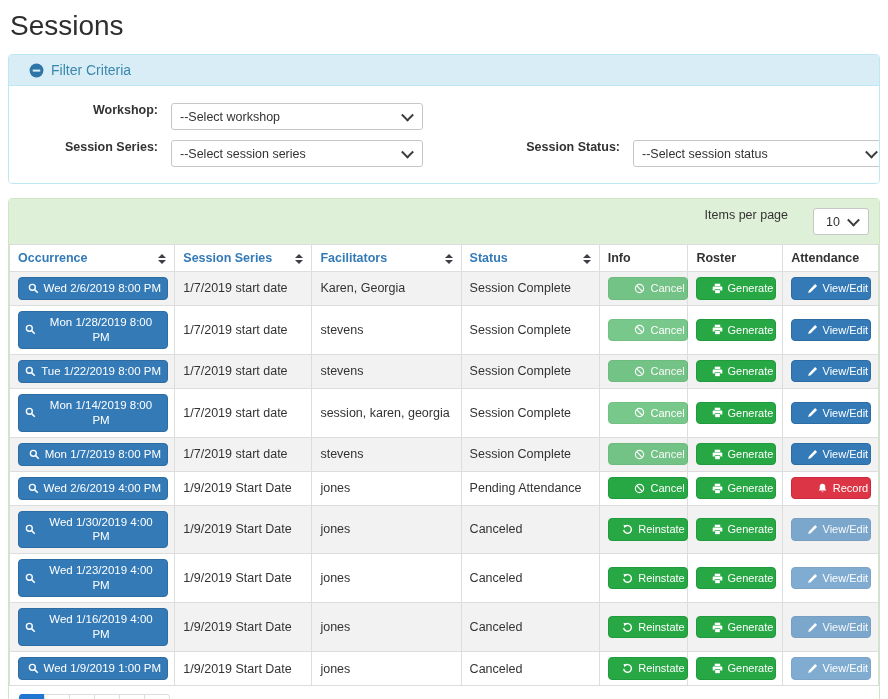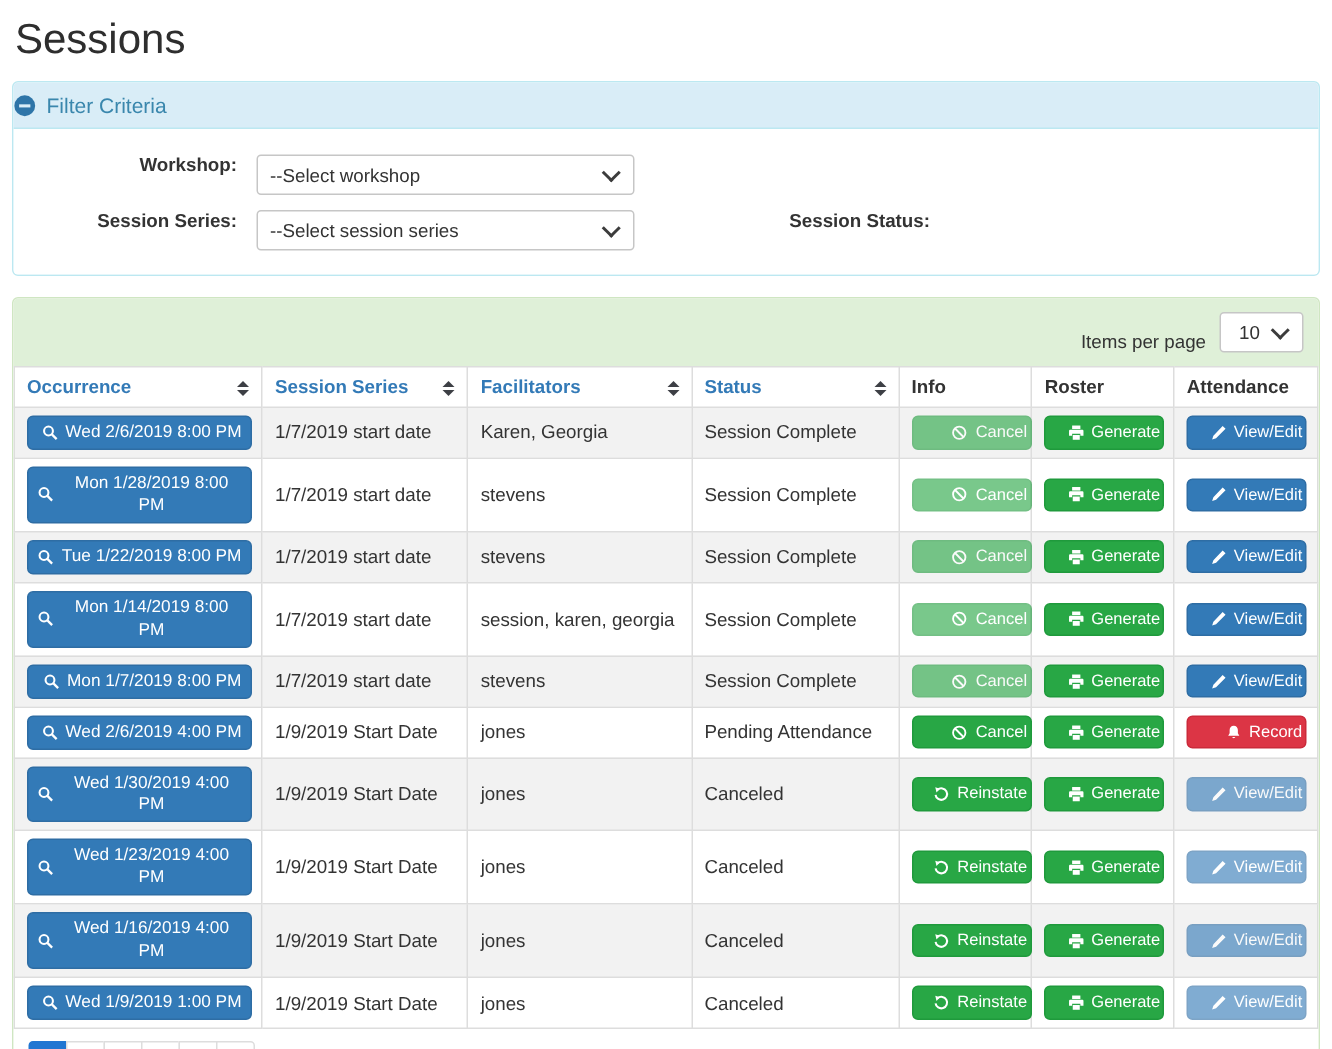--- a/index.html
+++ b/index.html
@@ -6,21 +6,21 @@
   html,body { background:#fff; width:888px; }
   body { font-family:"Liberation Sans", sans-serif; color:#333; }
   .page { padding:6px 8px 0; }
 
   h1[data-name="page-title"] { font-size:28px; font-weight:400; color:#2e2e2e; margin:4px 0 12px 2px; }
 
   
   .panel-filter { border:1px solid #bce8f1; border-radius:4px; overflow:hidden; }
   .panel-filter .heading {
     background:var(--info-bg); color:var(--info-text);
-    padding:7px 0; font-size:14px; display:flex; align-items:center; gap:7px;
+    padding:7px 20px; font-size:14px; display:flex; align-items:center; gap:7px;
     border-bottom:1px solid #bce8f1; cursor:pointer;
   }
   .panel-filter .body { background:#fff; padding:17px 0 6px; }
   .filter-row { display:flex; margin-bottom:10px; }
   .fg { display:flex; align-items:flex-start; }
   .fg label { font-weight:bold; font-size:12.5px; color:#333; text-align:right; padding-right:13px; }
   .fg.left label { width:162px; }
   .fg.right label { width:162px; }
   .fg.right { margin-left:48px; }
   .sel { position:relative; display:inline-block; }
@@ -28,21 +28,21 @@
     border-right:2px solid #3c3c3c; border-bottom:2px solid #3c3c3c;
     transform:translateY(-70%) rotate(45deg); pointer-events:none; }
   select { appearance:none; -webkit-appearance:none; background:#fff; border:1px solid #c6c6c6;
     border-radius:3px; height:27px; font-size:12.5px; color:#333; padding:0 11px 0 8px;
     font-family:"Liberation Sans", sans-serif; }
   .sel.w-lg select { width:252px; }
   .sel.w-lg2 select { width:254px; }
 
   
   .panel-table { border:1px solid #cfe6c2; border-radius:4px; margin-top:14px; overflow:hidden; background:#fff; }
-  .toolbar { background:var(--table-head-bg); padding:9px 10px; display:flex; justify-content:flex-end; align-items:flex-end; gap:9px; }
+  .toolbar { background:var(--table-head-bg); padding:9px 10px; display:flex; justify-content:flex-end; align-items:flex-start; gap:25px; }
   .toolbar .ipp-label { font-size:12.5px; color:#333; }
   .sel.w-sm select { width:56px; padding-left:12px; }
 
   table { width:100%; border-collapse:collapse; background:#fff; table-layout:fixed; }
   th, td { border:1px solid #ddd; padding:5px 8px; font-size:12.5px; text-align:left; vertical-align:middle; }
   th { font-weight:bold; color:#333; height:27px; background:#fff; }
   th.sortable { color:var(--primary); cursor:pointer; }
   .sort-icon { float:right; display:inline-flex; flex-direction:column; margin-top:3px; }
   .sort-icon i { display:block; width:0; height:0; border-left:4px solid transparent; border-right:4px solid transparent; }
   .sort-icon .up { border-bottom:4px solid #3d3f45; margin-bottom:2px; }
@@ -95,20 +95,21 @@
           <span class="sel w-lg"><select data-name="workshop-select"><option>--Select workshop</option></select></span>
         </div>
       </div>
       <div class="filter-row">
         <div class="fg left" data-name="session-series-field">
           <label data-name="session-series-label">Session Series:</label>
           <span class="sel w-lg"><select data-name="session-series-select"><option>--Select session series</option></select></span>
         </div>
         <div class="fg right" data-name="session-status-field">
           <label data-name="session-status-label">Session Status:</label>
+          <span class="sel w-lg2"><select data-name="session-status-select"><option>--Select session status</option></select></span>
         </div>
       </div>
     </div>
   </div>
 
   <div class="panel-table" data-name="sessions-table-panel">
     <div class="toolbar" data-name="table-toolbar">
       <span class="ipp-label" data-name="items-per-page-label">Items per page</span>
       <span class="sel w-sm"><select data-name="items-per-page-select"><option>10</option></select></span>
     </div>

